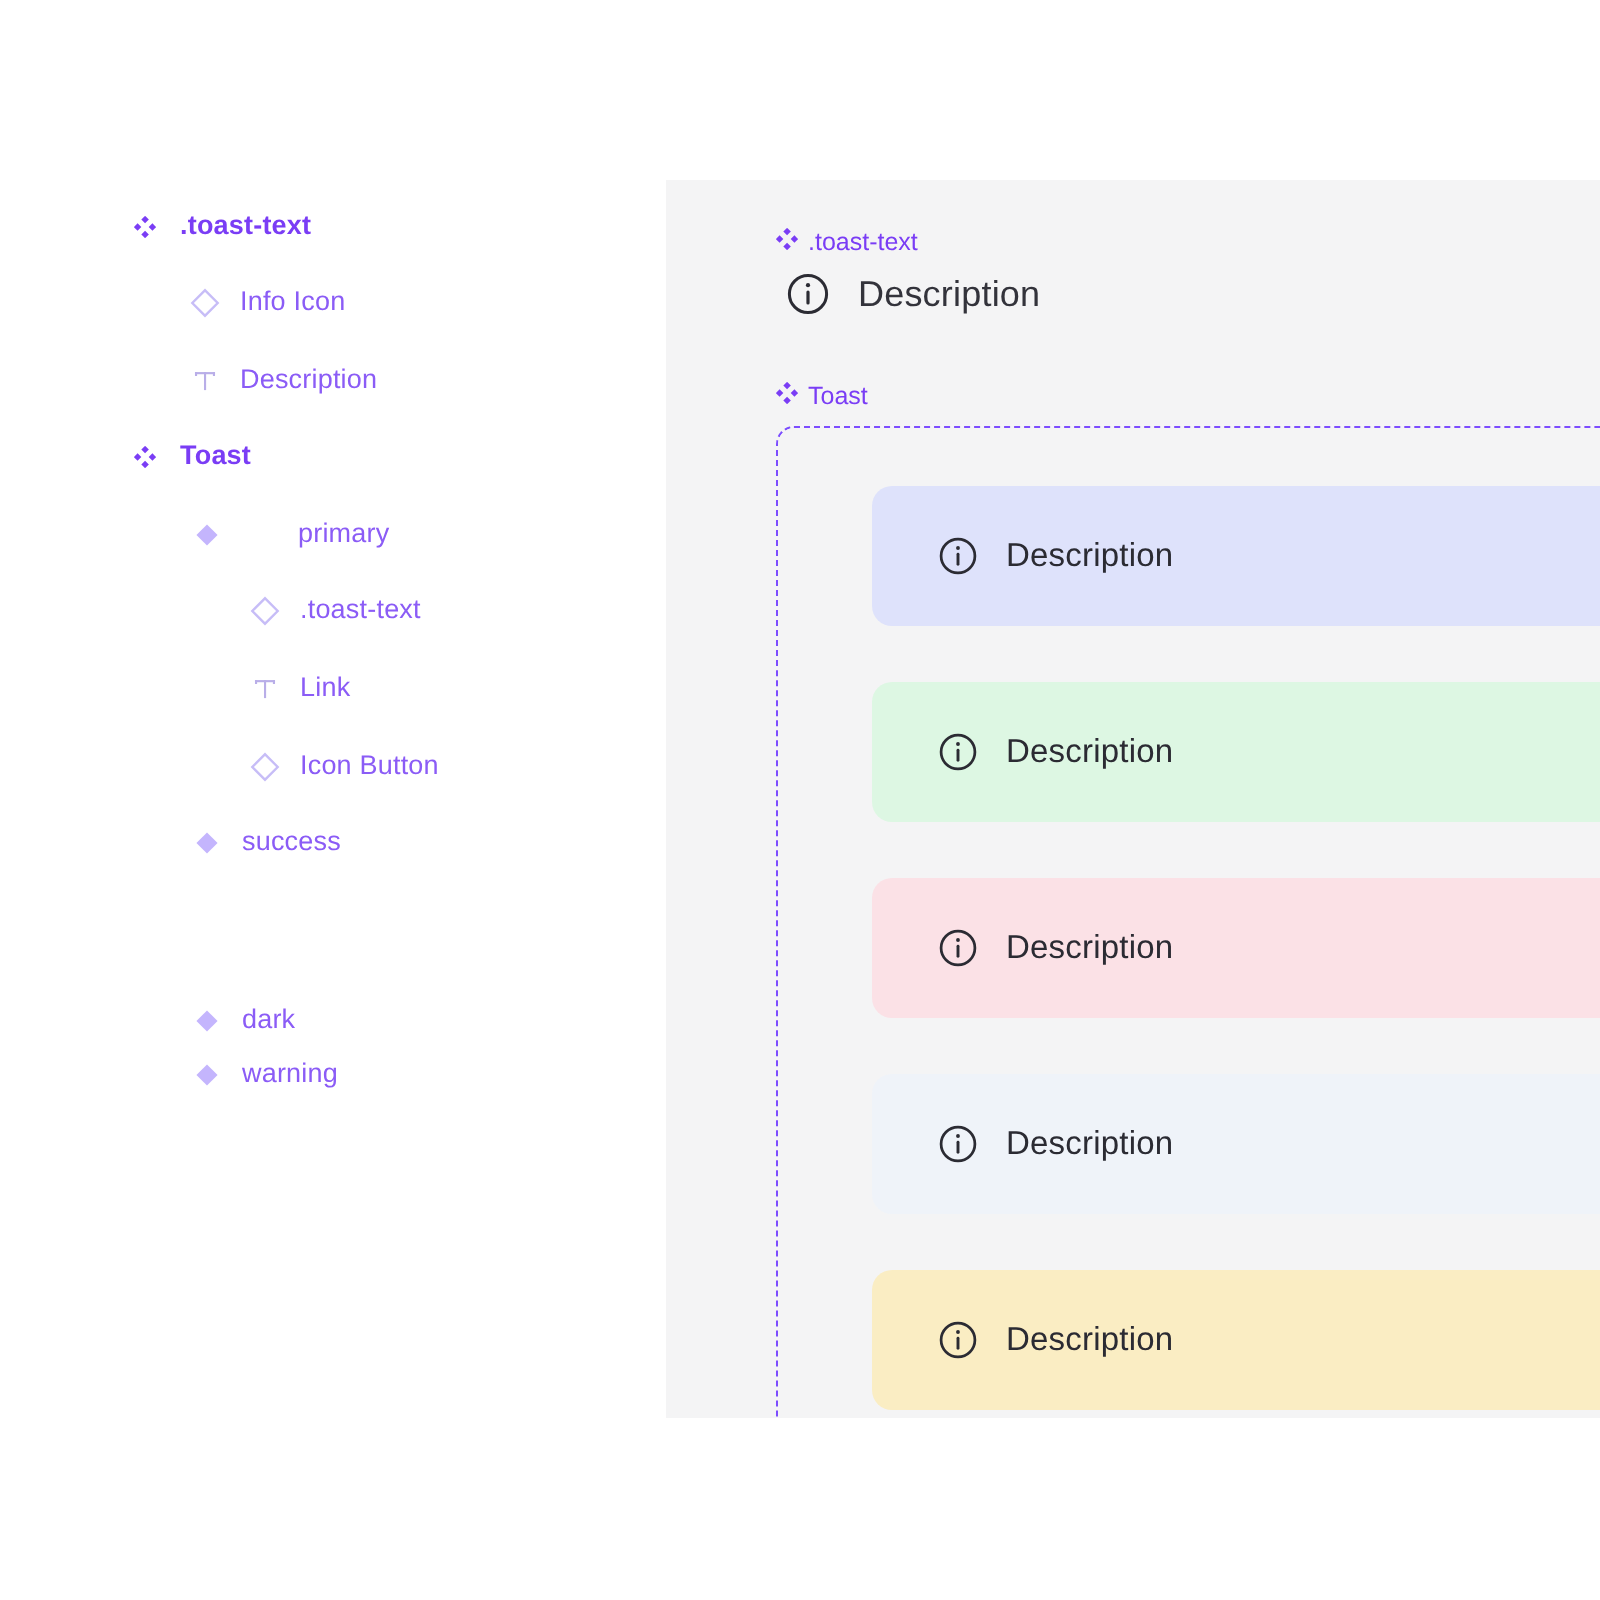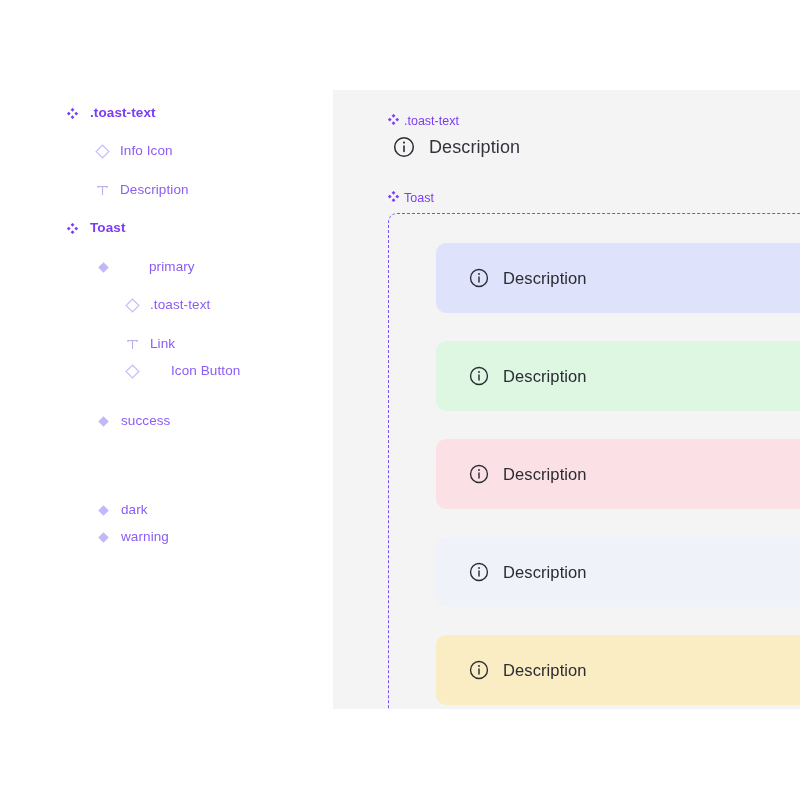--- a/index.html
+++ b/index.html
@@ -211,21 +211,21 @@
         <span class="layer-icon">
           <svg width="13" height="13" viewBox="0 0 14 14">
             <rect x="1.6" y="2.2" width="10.8" height="1.15" fill="#b9aee8"></rect>
             <rect x="6.45" y="2.2" width="1.15" height="9.7" fill="#b9aee8"></rect>
             <rect x="1.6" y="2.2" width="1.15" height="2.1" fill="#b9aee8"></rect>
             <rect x="11.25" y="2.2" width="1.15" height="2.1" fill="#b9aee8"></rect>
           </svg>
         </span>
         <span class="layer-label">Link</span>
       </div>
-      <div class="layer-row depth3 kind-instance" style="top: 357px; gap: 21px;">
+      <div class="layer-row depth3 kind-instance" style="top: 369px;">
         <span class="layer-icon">
           <svg width="15" height="15" viewBox="0 0 16 16">
             <rect x="3.2" y="3.2" width="9.6" height="9.6" transform="rotate(45 8 8)" fill="none" stroke="#c7bdf7" stroke-width="1.25"></rect>
           </svg>
         </span>
         <span class="layer-label">Icon Button</span>
       </div>
       <div class="layer-row depth2 kind-variant" style="top: 407px;">
         <span class="layer-icon">
           <svg width="13" height="13" viewBox="0 0 16 16">

